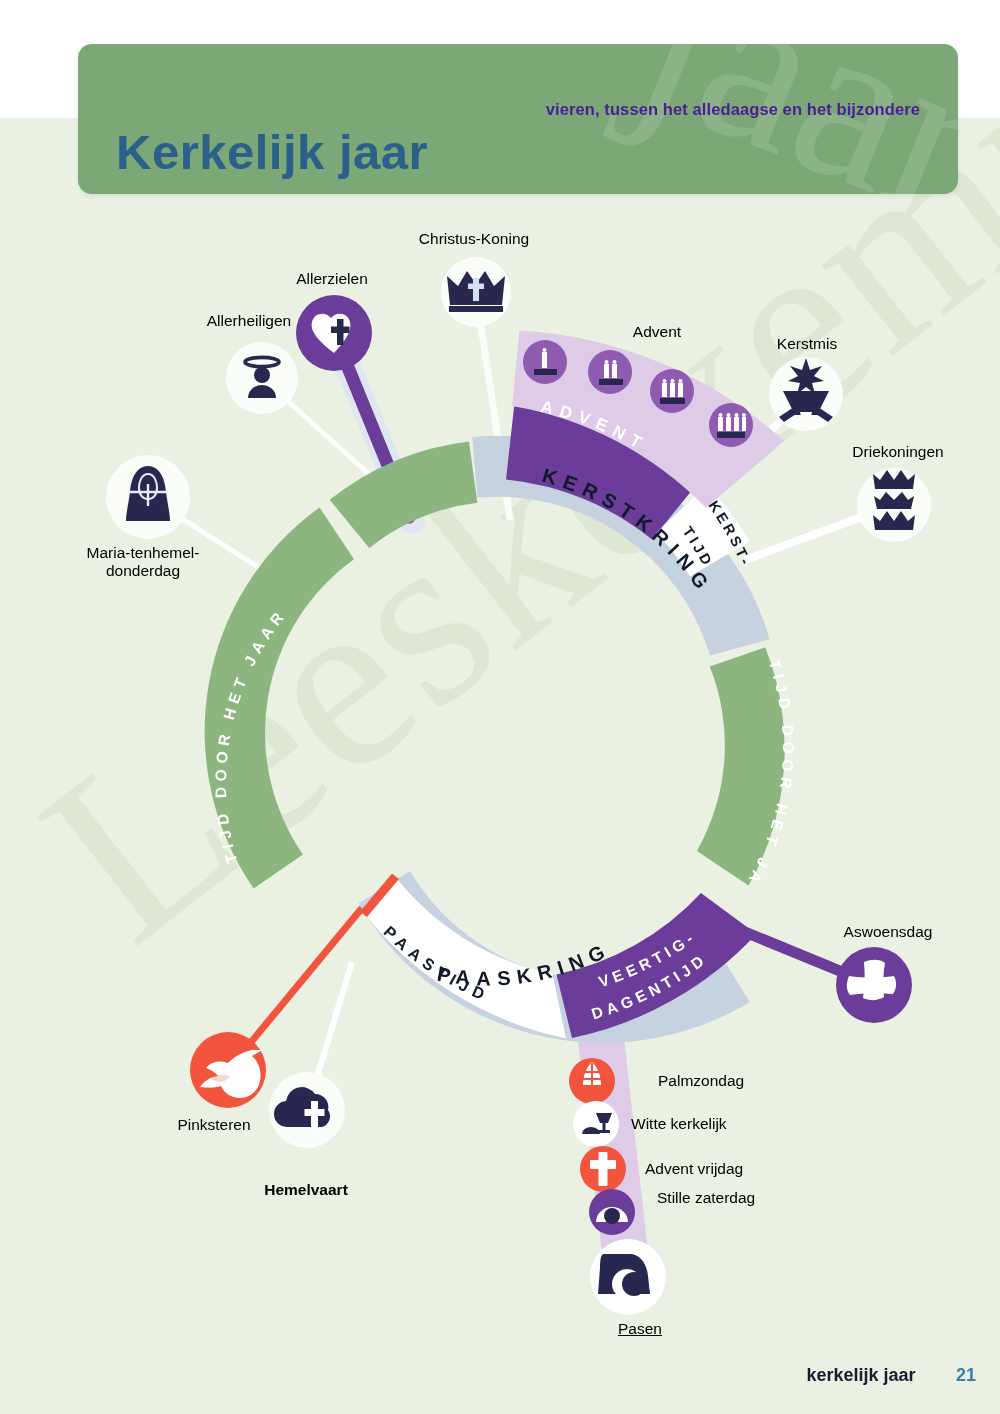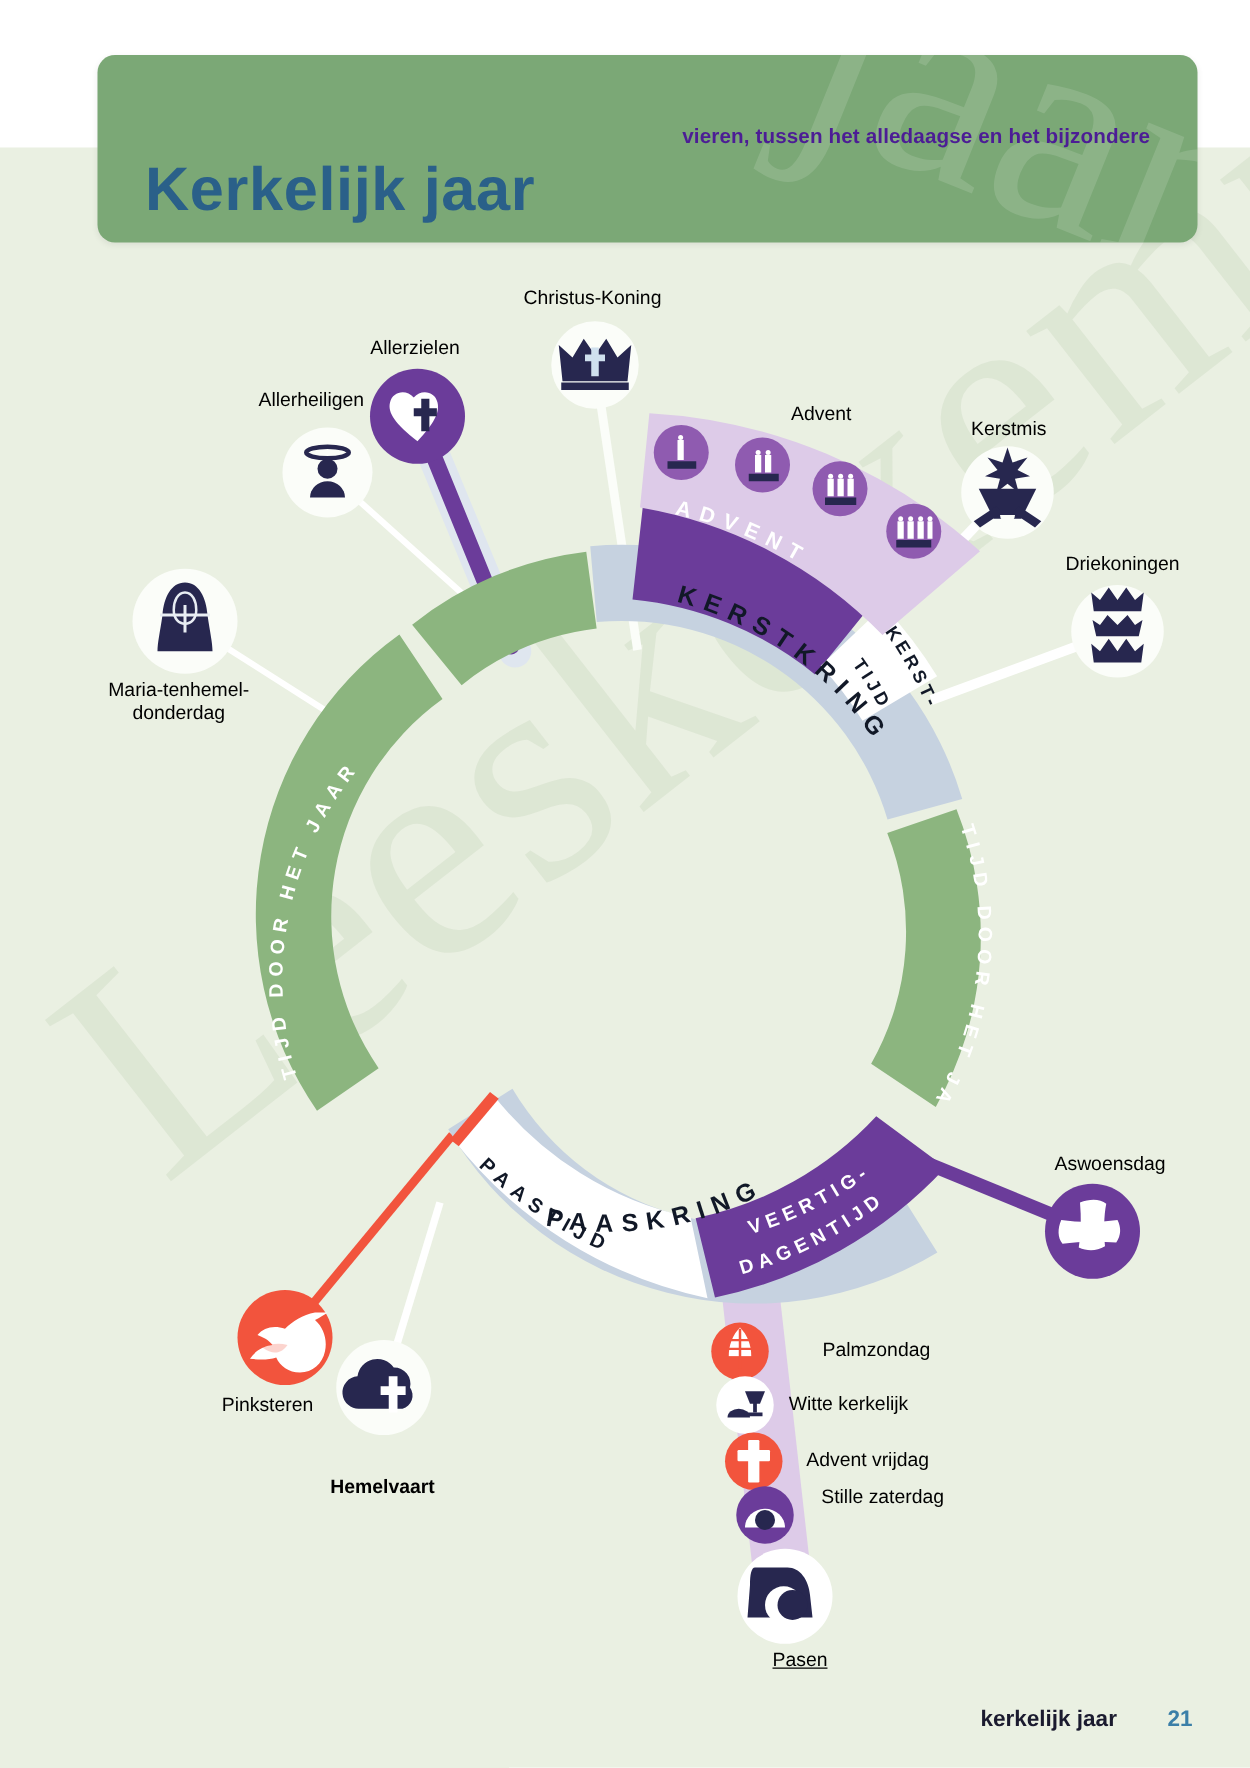--- a/index.html
+++ b/index.html
@@ -44,21 +44,21 @@
     font-size:16.5px;color:#4c1d95;font-weight:bold;letter-spacing:.1px;
   }
   .header-title{
     position:absolute;left:38px;top:80px;
     font-size:49px;color:#2a6089;font-weight:bold;letter-spacing:.5px;
   }
 
   
   .footer{
     position:absolute;left:0;bottom:28px;width:1000px;
-    text-align:right;padding-right:46px;box-sizing:border-box;
+    text-align:right;padding-right:24px;box-sizing:border-box;
   }
   .footer .ftxt{font-size:18px;color:#1b1b2f;font-weight:bold;}
   .footer .fnum{font-size:18px;color:#3b7fa8;font-weight:bold;margin-left:36px;}
 
   
   .lbl{
     position:absolute;font-size:15.5px;color:#000000;
     white-space:nowrap;line-height:1.18;
   }
   .lbl.c{transform:translateX(-50%);text-align:center;}

